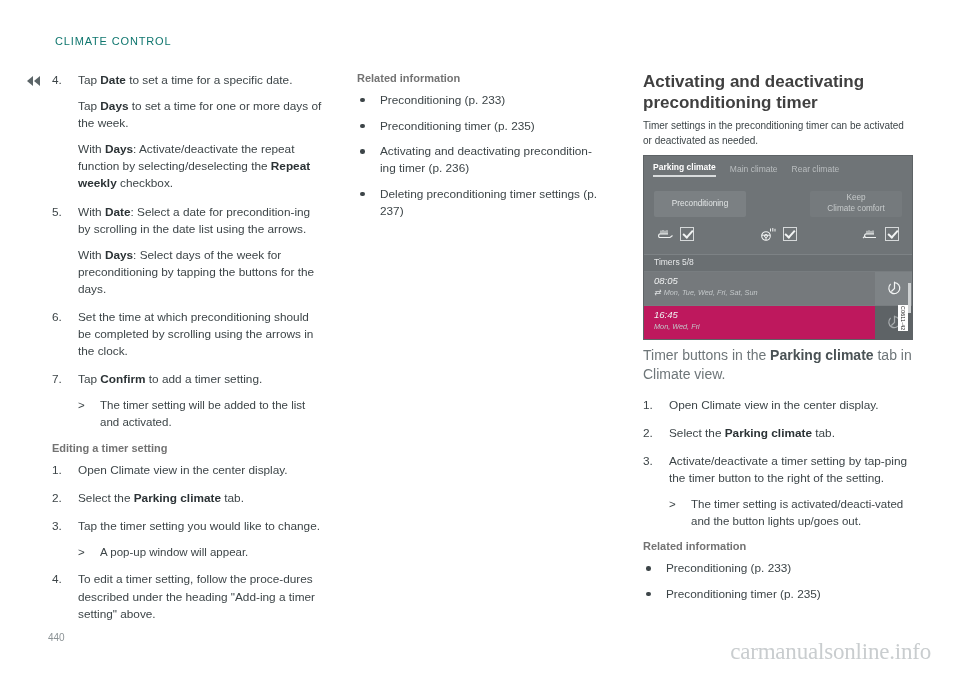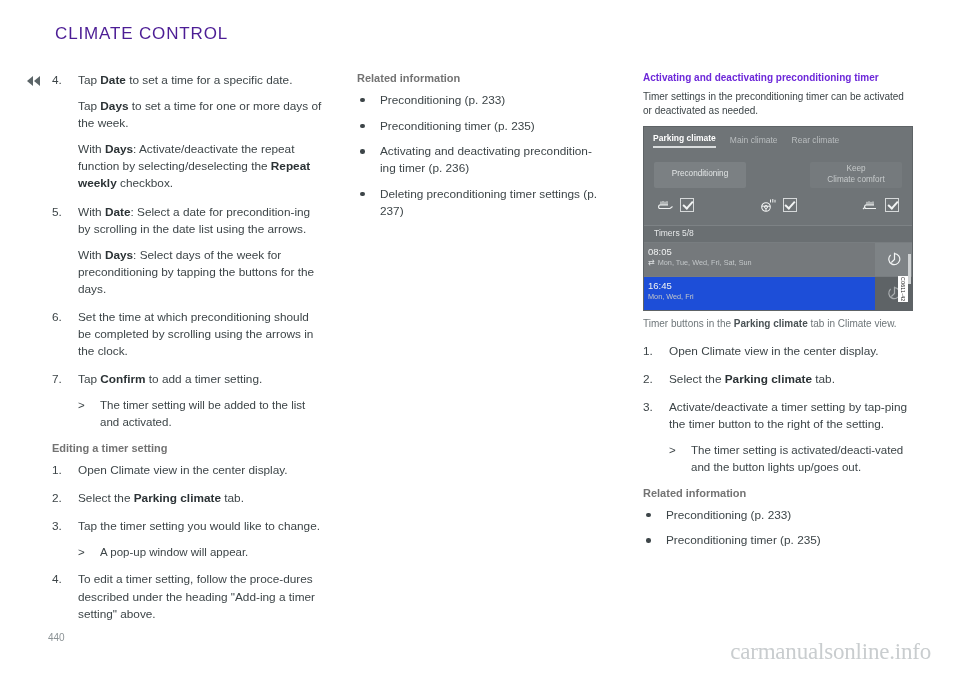--- a/index.html
+++ b/index.html
@@ -18,24 +18,24 @@
 
   
   .page {
     position: absolute;
     inset: 0;
   }
 
   .page-header {
     position: absolute;
     left: 55px;
-    top: 24px;
-    font-size: 17px;
+    top: 35px;
+    font-size: 11px;
     letter-spacing: 0.85px;
-    color: #4c1d95;
+    color: #0f766e;
     font-weight: 400;
   }
 
   .rewind-icon {
     position: absolute;
     left: 27px;
     top: 76px;
     display: flex;
     gap: 1px;
     align-items: center;
@@ -78,23 +78,23 @@
 
   
   h2.section-heading {
     font-size: 11px;
     font-weight: bold;
     color: #737373;
     margin: 0 0 6px 0;
     line-height: 1.25;
   }
   h2.big-heading {
-    font-size: 10px;
+    font-size: 17px;
     font-weight: bold;
-    color: #6d28d9;
+    color: #404040;
     margin: 0 0 6px 0;
     line-height: 1.22;
   }
   .intro-text {
     font-size: 10px;
     line-height: 1.42;
     color: #3d4548;
     margin: 0 0 7px 0;
   }
 
@@ -268,24 +268,25 @@
   }
 
   .timer-row {
     display: flex;
     align-items: stretch;
     border-top: 1px solid #787d80;
     background: #75797c;
     height: 33px;
     position: relative;
   }
-  .timer-row.alt { background: #1d4ed8; gap: 32px; }
+  .timer-row.alt { background: #be185d; gap: 32px; }
   .timer-info {
     flex: 1;
-    padding: 4px 0 0 5px;
+    padding: 4px 0 0 11px;
+    font-style: italic;
   }
   .timer-time {
     font-size: 9.5px;
     color: #f0f2f2;
     line-height: 1.15;
   }
   .timer-days {
     font-size: 7.3px;
     color: #c3c7c9;
     line-height: 1.3;
@@ -325,21 +326,21 @@
     background: #ffffff;
     color: #1a1a1a;
     font-size: 5.3px;
     letter-spacing: 0.2px;
     padding: 1px 2px;
     writing-mode: vertical-rl;
     font-family: "Liberation Sans", sans-serif;
   }
 
   .caption {
-    font-size: 10px;
+    font-size: 14px;
     color: #6e7679;
     line-height: 1.35;
     margin: 0 0 13px 0;
   }
   .caption b { color: #4a5255; font-weight: bold; }
 </style>
 </head>
 <body>
 
 <div class="page">

